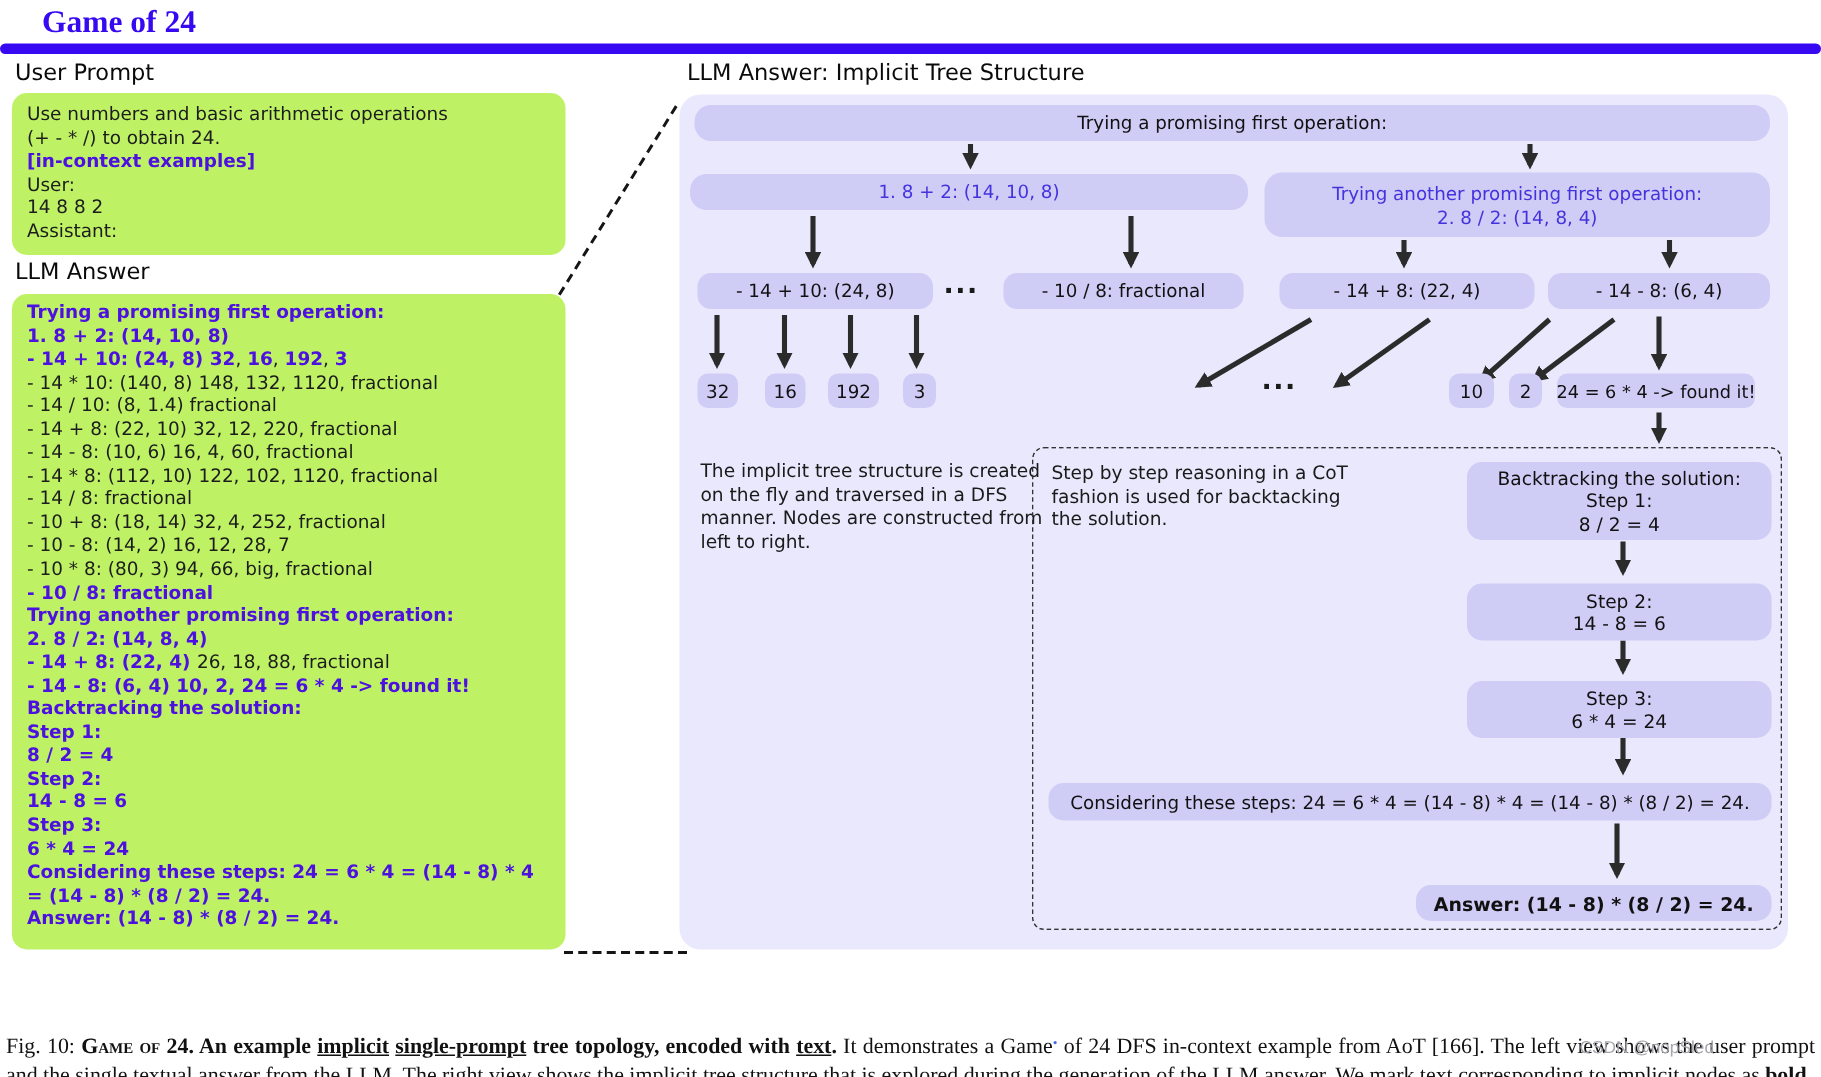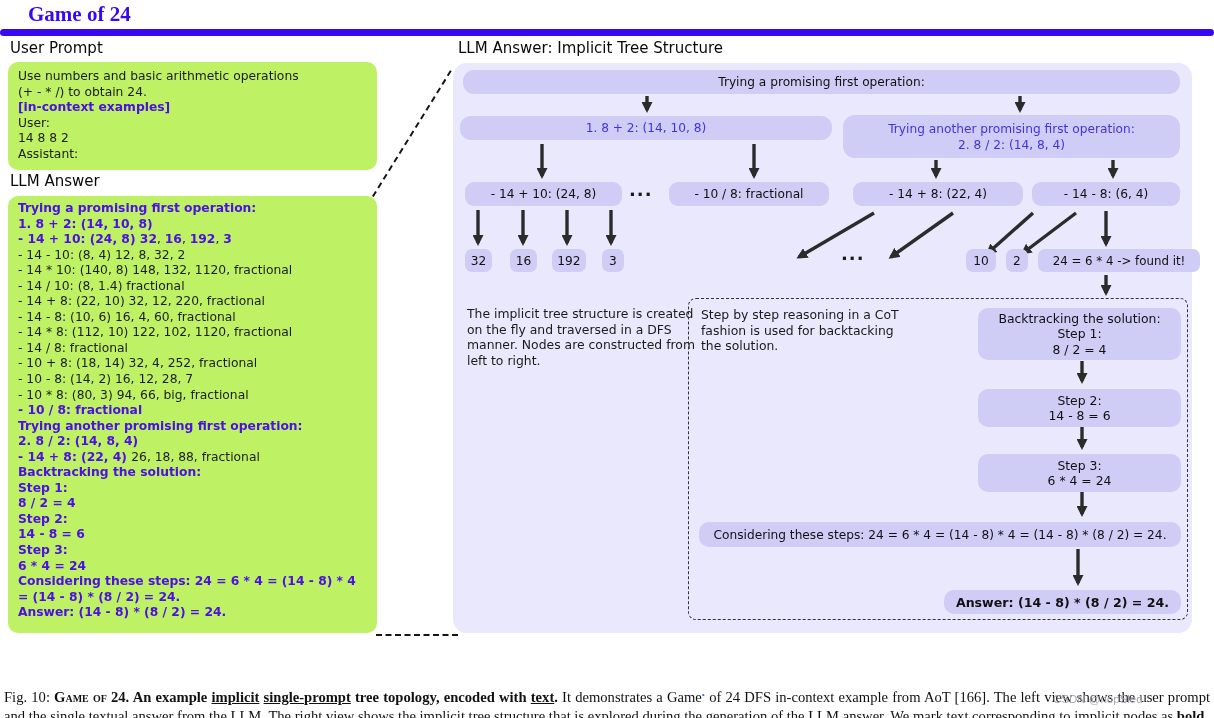--- a/index.html
+++ b/index.html
@@ -69,34 +69,34 @@
     <div><span class="s-n">User:</span></div>
     <div><span class="s-n">14 8 8 2</span></div>
     <div><span class="s-n">Assistant:</span></div>
   </div>
 
 <div class="abs h2 h-llm">LLM Answer</div>
 <div class="abs lbox box-llm">
     <div><span class="s-b">Trying a promising first operation:</span></div>
     <div><span class="s-b">1. 8 + 2: (14, 10, 8)</span></div>
     <div><span class="s-b">- 14 + 10: (24, 8) </span><span class="s-b">32</span><span class="s-n">, </span><span class="s-b">16</span><span class="s-n">, </span><span class="s-b">192</span><span class="s-n">, </span><span class="s-b">3</span></div>
-    <div><span class="s-n">- 14 - 10: (8, 4) 12, 8, 32, 2</span></div>
     <div><span class="s-n">- 14 * 10: (140, 8) 148, 132, 1120, fractional</span></div>
     <div><span class="s-n">- 14 / 10: (8, 1.4) fractional</span></div>
     <div><span class="s-n">- 14 + 8: (22, 10) 32, 12, 220, fractional</span></div>
     <div><span class="s-n">- 14 - 8: (10, 6) 16, 4, 60, fractional</span></div>
     <div><span class="s-n">- 14 * 8: (112, 10) 122, 102, 1120, fractional</span></div>
     <div><span class="s-n">- 14 / 8: fractional</span></div>
     <div><span class="s-n">- 10 + 8: (18, 14) 32, 4, 252, fractional</span></div>
     <div><span class="s-n">- 10 - 8: (14, 2) 16, 12, 28, 7</span></div>
     <div><span class="s-n">- 10 * 8: (80, 3) 94, 66, big, fractional</span></div>
     <div><span class="s-b">- 10 / 8: fractional</span></div>
     <div><span class="s-b">Trying another promising first operation:</span></div>
     <div><span class="s-b">2. 8 / 2: (14, 8, 4)</span></div>
     <div><span class="s-b">- 14 + 8: (22, 4) </span><span class="s-n">26, 18, 88, fractional</span></div>
+    <div><span class="s-b">- 14 - 8: (6, 4) 10, 2, 24 = 6 * 4 -&gt; found it!</span></div>
     <div><span class="s-b">Backtracking the solution:</span></div>
     <div><span class="s-b">Step 1:</span></div>
     <div><span class="s-b">8 / 2 = 4</span></div>
     <div><span class="s-b">Step 2:</span></div>
     <div><span class="s-b">14 - 8 = 6</span></div>
     <div><span class="s-b">Step 3:</span></div>
     <div><span class="s-b">6 * 4 = 24</span></div>
     <div><span class="s-b">Considering these steps: 24 = 6 * 4 = (14 - 8) * 4</span></div>
     <div><span class="s-b">= (14 - 8) * (8 / 2) = 24.</span></div>
     <div><span class="s-b">Answer: (14 - 8) * (8 / 2) = 24.</span></div>
@@ -152,21 +152,21 @@
   <div class="abs node" style="left:400px;top:119px;width:170px;height:24px;">- 14 + 8: (22, 4)</div>
   <div class="abs node" style="left:579px;top:119px;width:148px;height:24px;">- 14 - 8: (6, 4)</div>
 
   <div class="abs node leaf" style="left:12px;top:186px;width:27px;height:23px;">32</div>
   <div class="abs node leaf" style="left:57px;top:186px;width:27px;height:23px;">16</div>
   <div class="abs node leaf" style="left:99px;top:186px;width:34px;height:23px;">192</div>
   <div class="abs node leaf" style="left:149px;top:186px;width:22px;height:23px;">3</div>
   <div class="abs ell" style="left:388px;top:180px;">...</div>
   <div class="abs node leaf" style="left:513px;top:186px;width:30px;height:23px;">10</div>
   <div class="abs node leaf" style="left:553px;top:186px;width:22px;height:23px;">2</div>
-  <div class="abs node leaf" style="left:585px;top:186px;width:162px;height:23px;font-size:11.8px;">24 = 6 * 4 -&gt; found it!</div>
+  <div class="abs node leaf" style="left:585px;top:186px;width:132px;height:23px;font-size:11.8px;">24 = 6 * 4 -&gt; found it!</div>
 
   <div class="abs tnote" style="left:14px;top:243px;width:228px;">The implicit tree structure is created on the fly and traversed in a DFS manner. Nodes are constructed from left to right.</div>
 
   <div class="abs dashedbox">
     <div class="abs tnote" style="left:12px;top:8px;width:212px;">Step by step reasoning in a CoT fashion is used for backtacking the solution.</div>
     <div class="abs btbox" style="top:9px;height:52px;">
       <span>Backtracking the solution:</span>
       <span>Step 1:</span>
       <span>8 / 2 = 4</span>
     </div>

